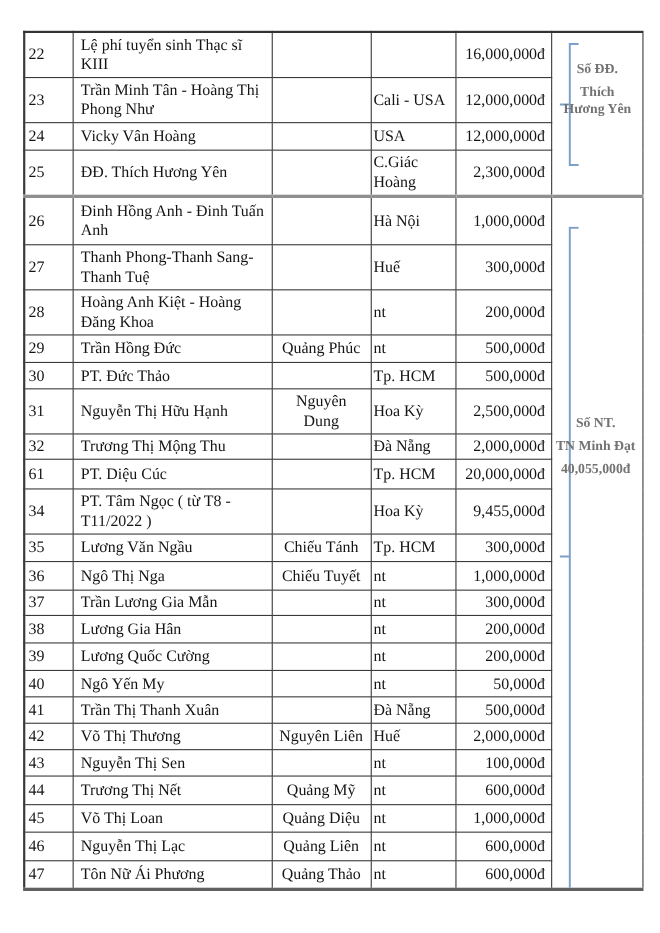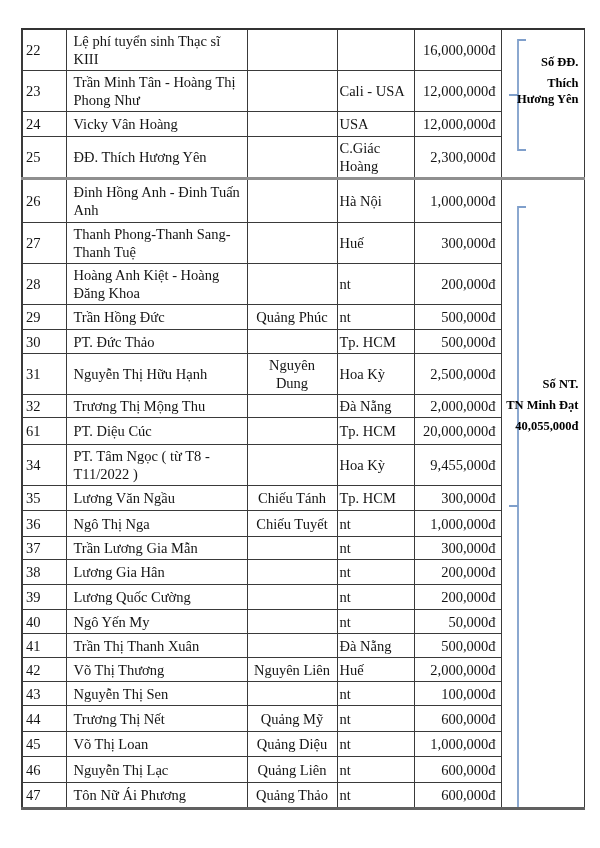--- a/index.html
+++ b/index.html
@@ -15,22 +15,22 @@
   td.name{padding:2px 2px 2px 7px;}
   td.alias{text-align:center;padding:2px 4px;}
   td.place{padding:2px 2px;font-family:Liberation Serif, serif;}
   td.amount{text-align:right;padding:2px 5px 2px 2px;white-space:nowrap;}
   td.note{position:relative;padding:0;vertical-align:top;}
   tr.section-start td{border-top:3px solid #8f8f8f;}
   .bracket{position:absolute;display:block;}
   .bracket svg{display:block;}
   .b0{left:4px;top:9px;}
   .b1{left:4px;top:26px;}
-  .note-text{position:absolute;display:block;text-align:right;font-weight:bold;
-             font-size:12.5px;line-height:16px;color:#000000;}
+  .note-text{position:absolute;display:block;text-align:center;font-weight:bold;
+             font-size:12.5px;line-height:16px;color:#737373;}
   .t0{top:24px;right:5px;width:71px;}
   .t1{top:196px;right:5px;width:74px;}
   .note-text p{margin:0 0 5px 0;}
 </style>
 </head>
 <body>
 
 <div class="page">
   <table class="ledger">
     <colgroup>

